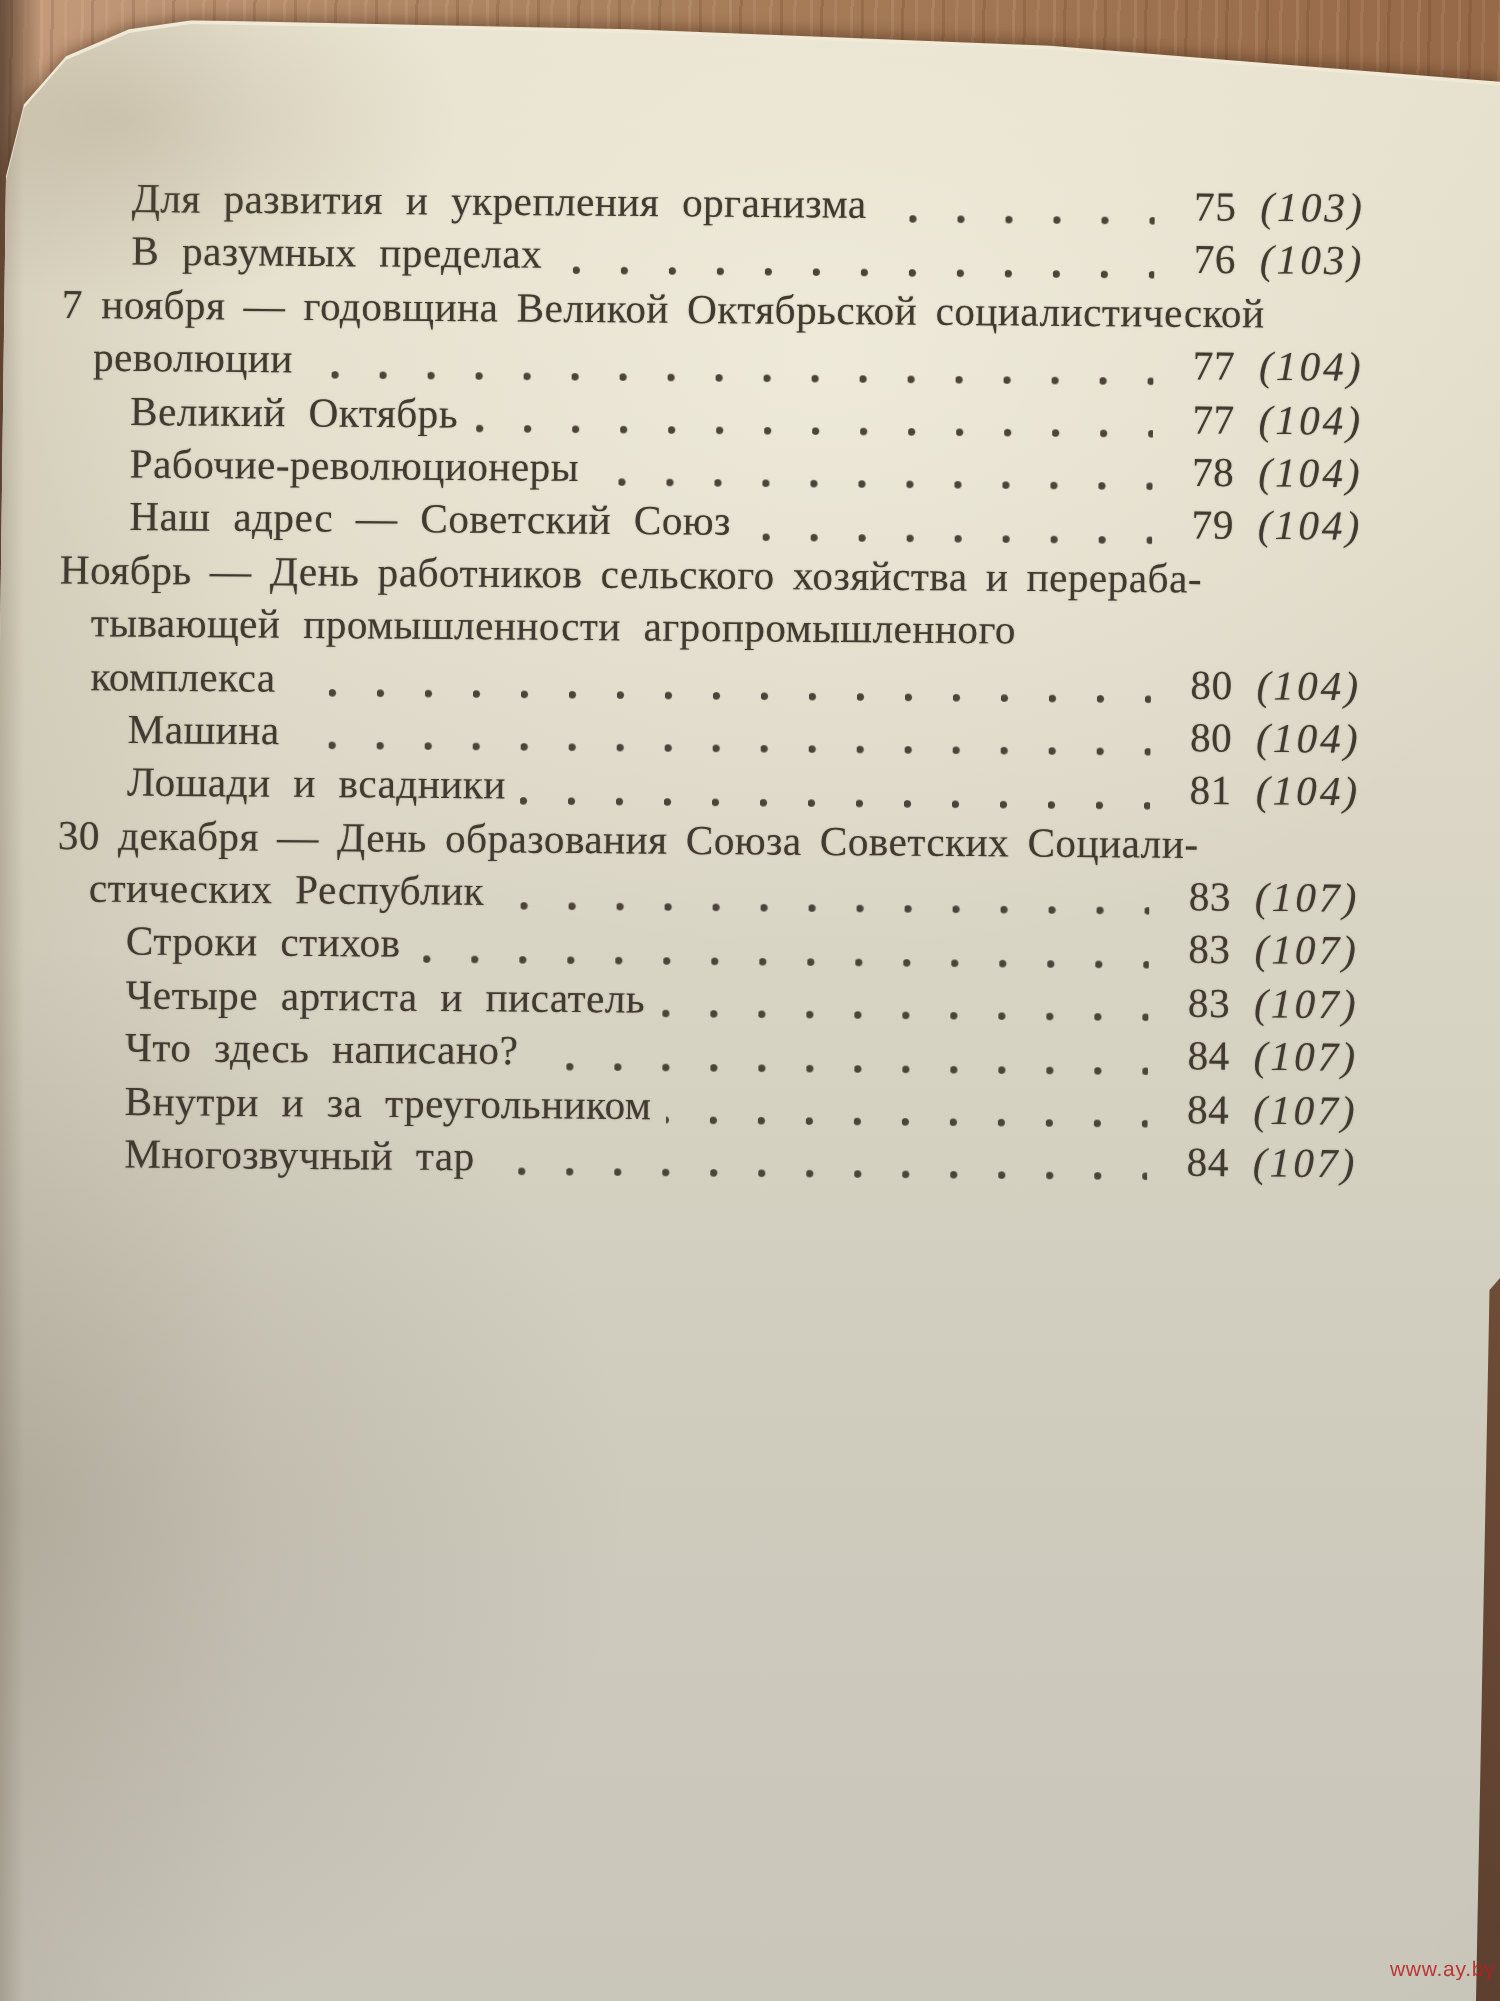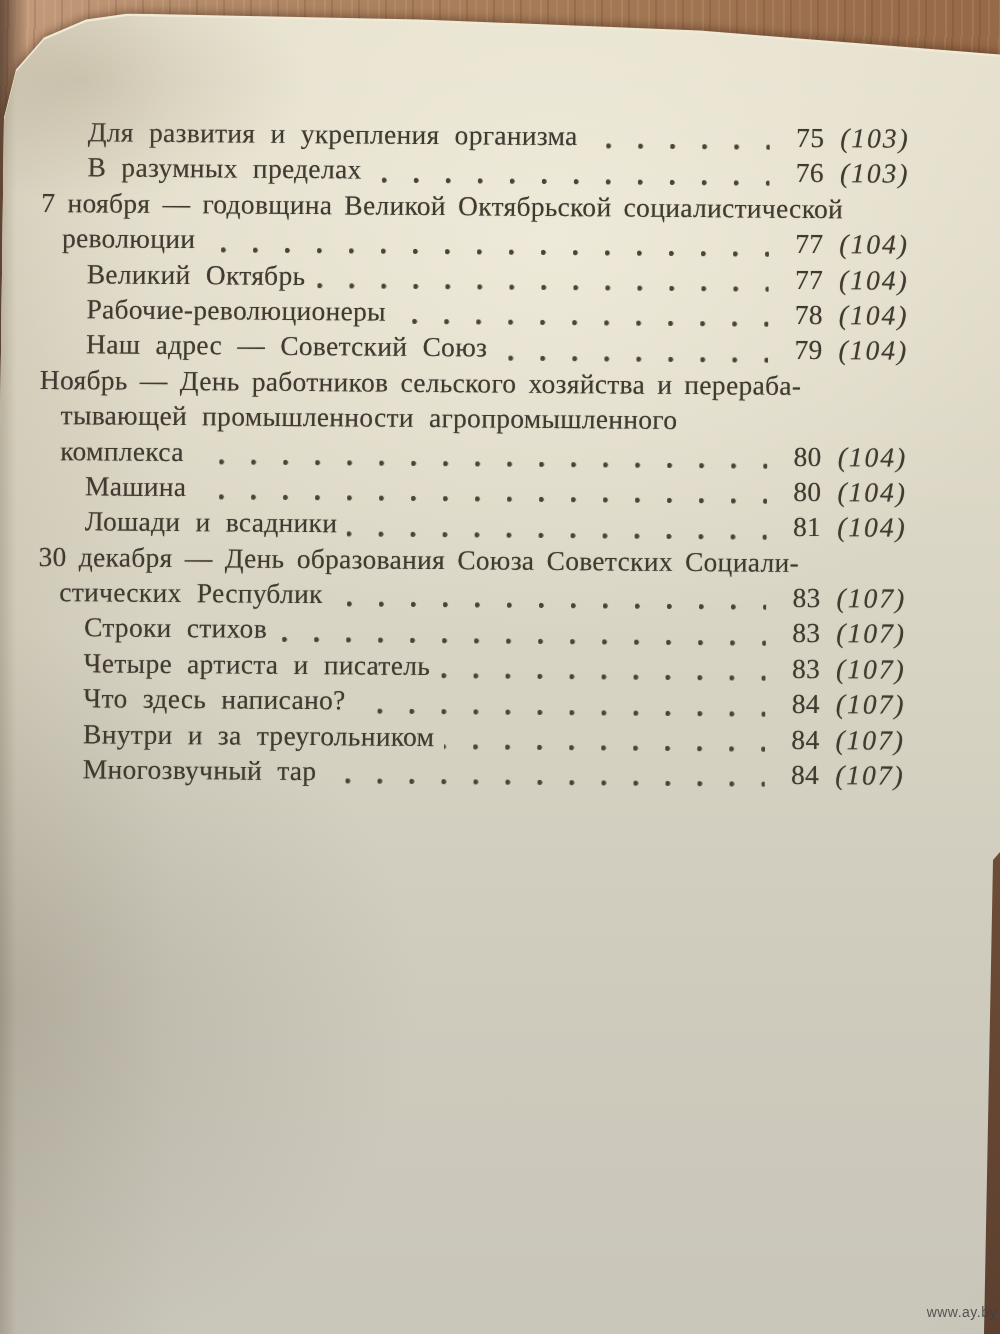--- a/index.html
+++ b/index.html
@@ -74,21 +74,21 @@
   .alt{flex:0 0 82px;box-sizing:border-box;padding-left:16px;font-style:italic;letter-spacing:2px;white-space:nowrap;}
   .row.nopage .leader,.row.nopage .pg,.row.nopage .alt{visibility:hidden;}
 
   .vignette{
     position:absolute;inset:0;pointer-events:none;
     background:radial-gradient(120% 120% at 50% 40%, rgba(0,0,0,0) 60%, rgba(40,30,20,.10) 100%);
   }
   .watermark{
     position:absolute;right:3px;bottom:14px;
     font-family:"Liberation Sans","DejaVu Sans",sans-serif;
-    font-size:14px;color:#404040;opacity:.85;letter-spacing:.5px;
+    font-size:14px;color:#b91c1c;opacity:.85;letter-spacing:.5px;
   }
 </style>
 </head>
 <body>
 
 <div class="photo">
   <div class="desk"></div>
   <div class="desk-shade"></div>
 
   <div class="page-wrap">

